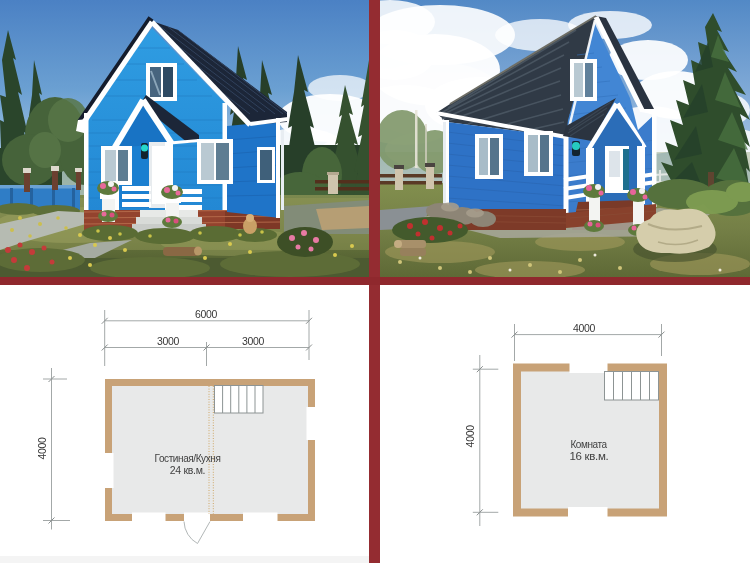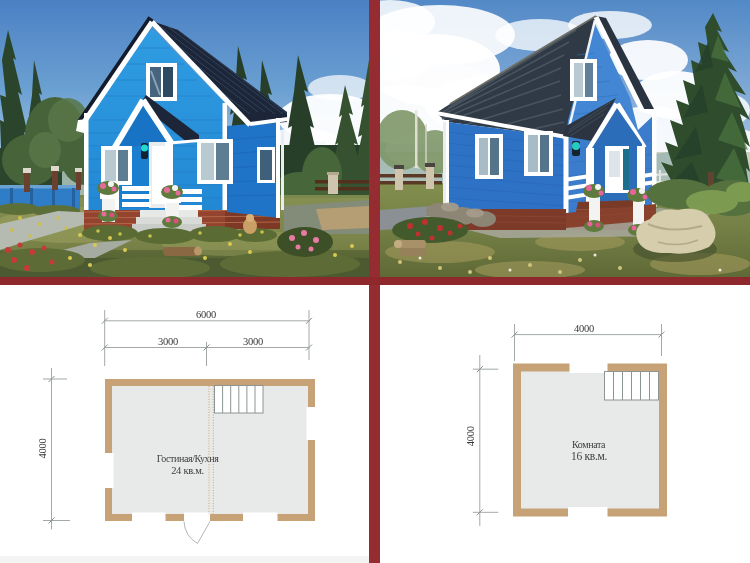--- a/index.html
+++ b/index.html
@@ -1,17 +1,17 @@
 <!DOCTYPE html>
 <html><head>
 <meta charset="utf-8">
 <style>
 html,body{margin:0;padding:0;}
 body{width:750px;height:563px;background:#ffffff;font-family:"Liberation Sans",sans-serif;overflow:hidden;position:relative;}
-.abs{position:absolute;font-family:Liberation Serif, serif;}
+.abs{position:absolute;}
 svg{display:block;}
 </style>
 </head>
 <body>
 
 <div class="abs" style="left:0;top:0;width:369px;height:277px;">
 <svg width="369" height="277" viewBox="0 0 369 277">
 <defs>
 <linearGradient id="sky1" x1="0" y1="0" x2="0" y2="1">
 <stop offset="0" stop-color="#4b81c4"></stop>

